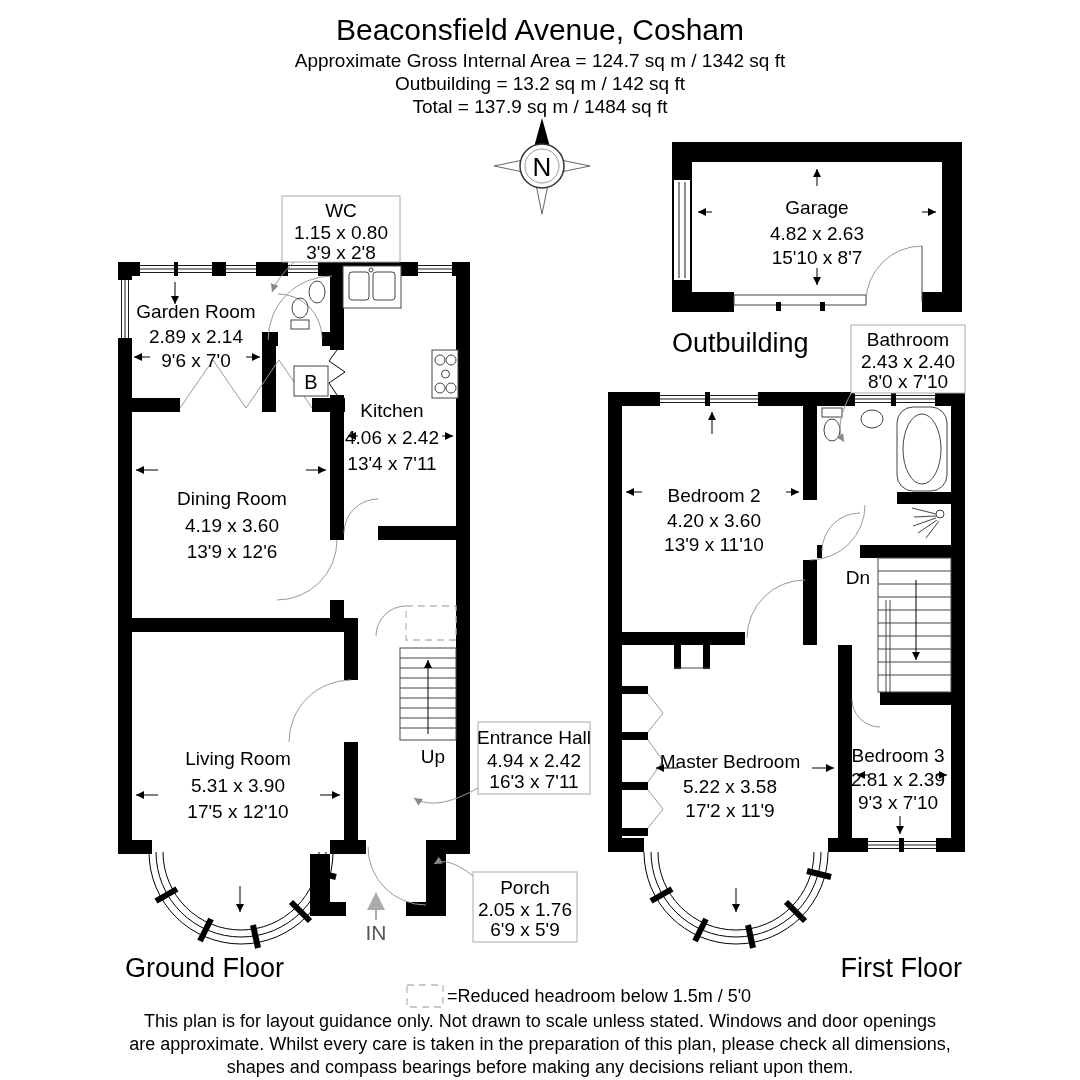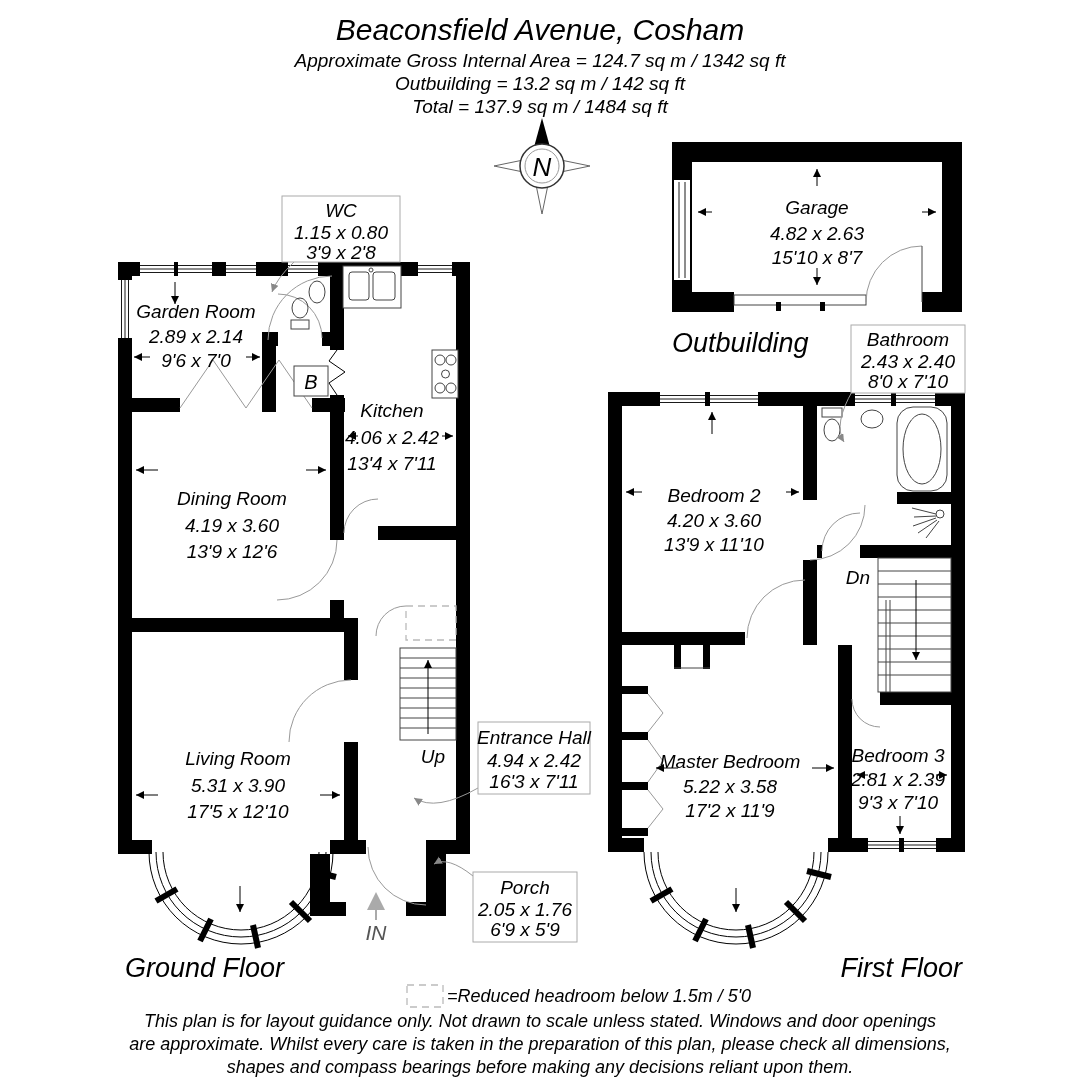--- a/index.html
+++ b/index.html
@@ -1,16 +1,16 @@
 <!DOCTYPE html>
 <html><head>
 <meta charset="utf-8">
 <style>
   html,body{margin:0;padding:0;background:#fff;}
-  .canvas{position:relative;width:1080px;height:1080px;background:#fff;overflow:hidden;font-style:italic;}
+  .canvas{position:relative;width:1080px;height:1080px;background:#fff;overflow:hidden;}
   svg{display:block;}
   svg text{font-family:"Liberation Sans","DejaVu Sans",sans-serif;fill:#000;}
   .t-title{font-size:30px;}
   .t-sub{font-size:19px;}
   .t-room{font-size:19px;}
   .t-floor{font-size:27px;}
   .t-small{font-size:18px;}
   .t-n{font-size:26px;}
   .t-b{font-size:20px;}
   .t-updn{font-size:19px;}

